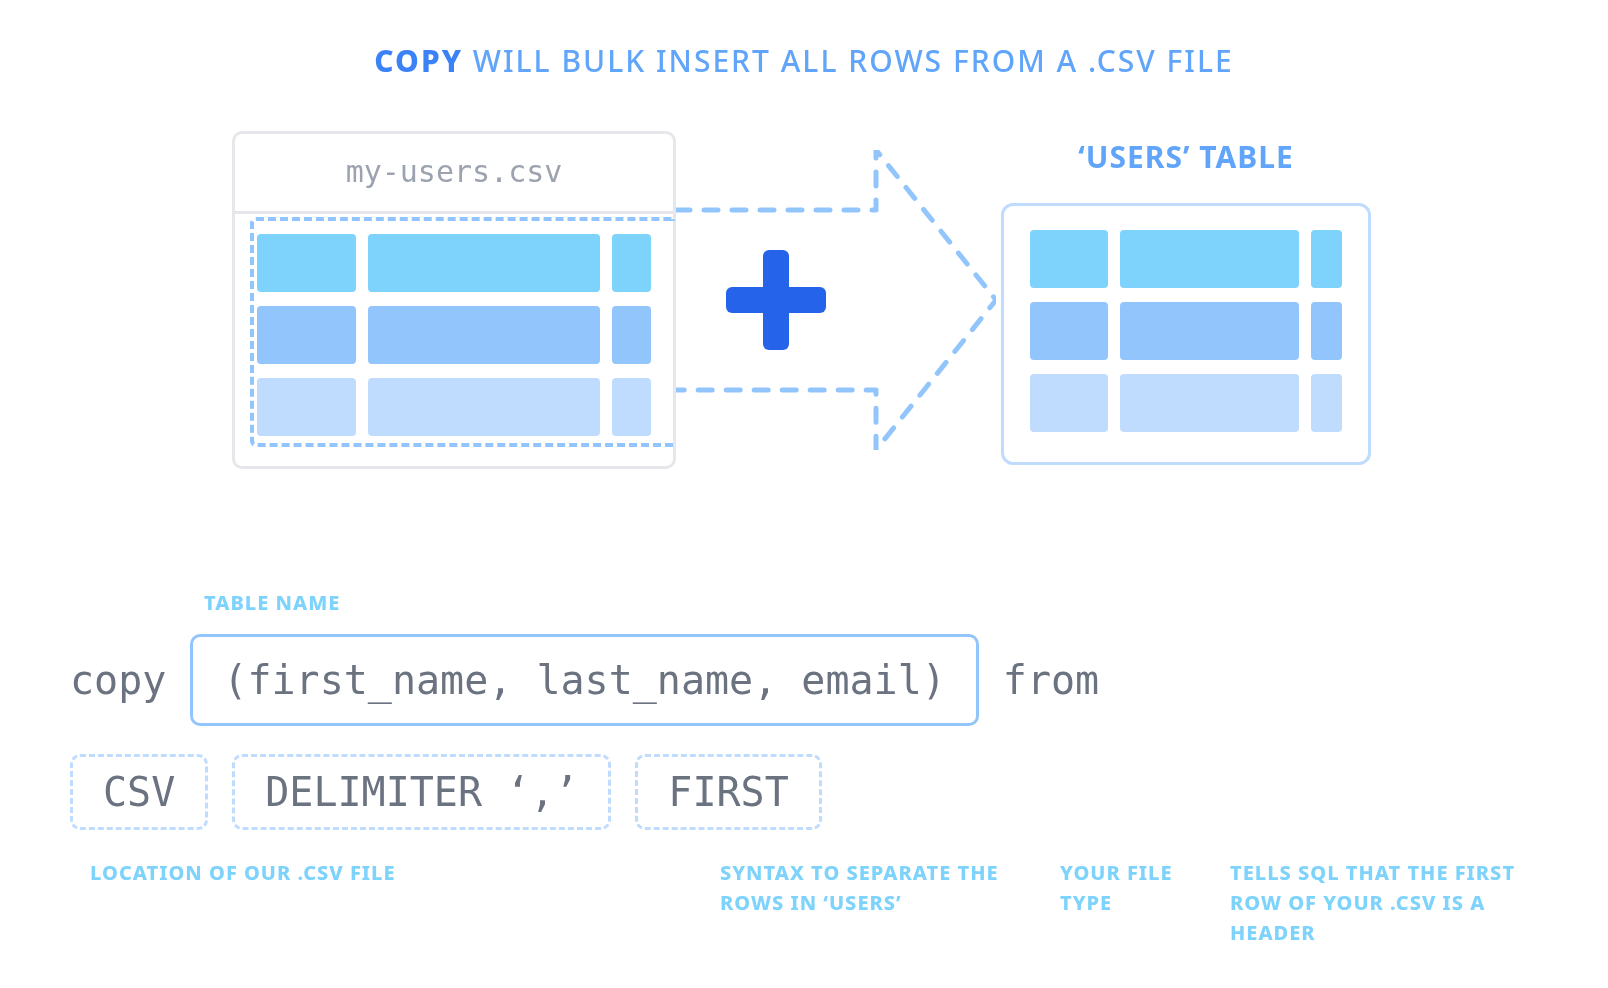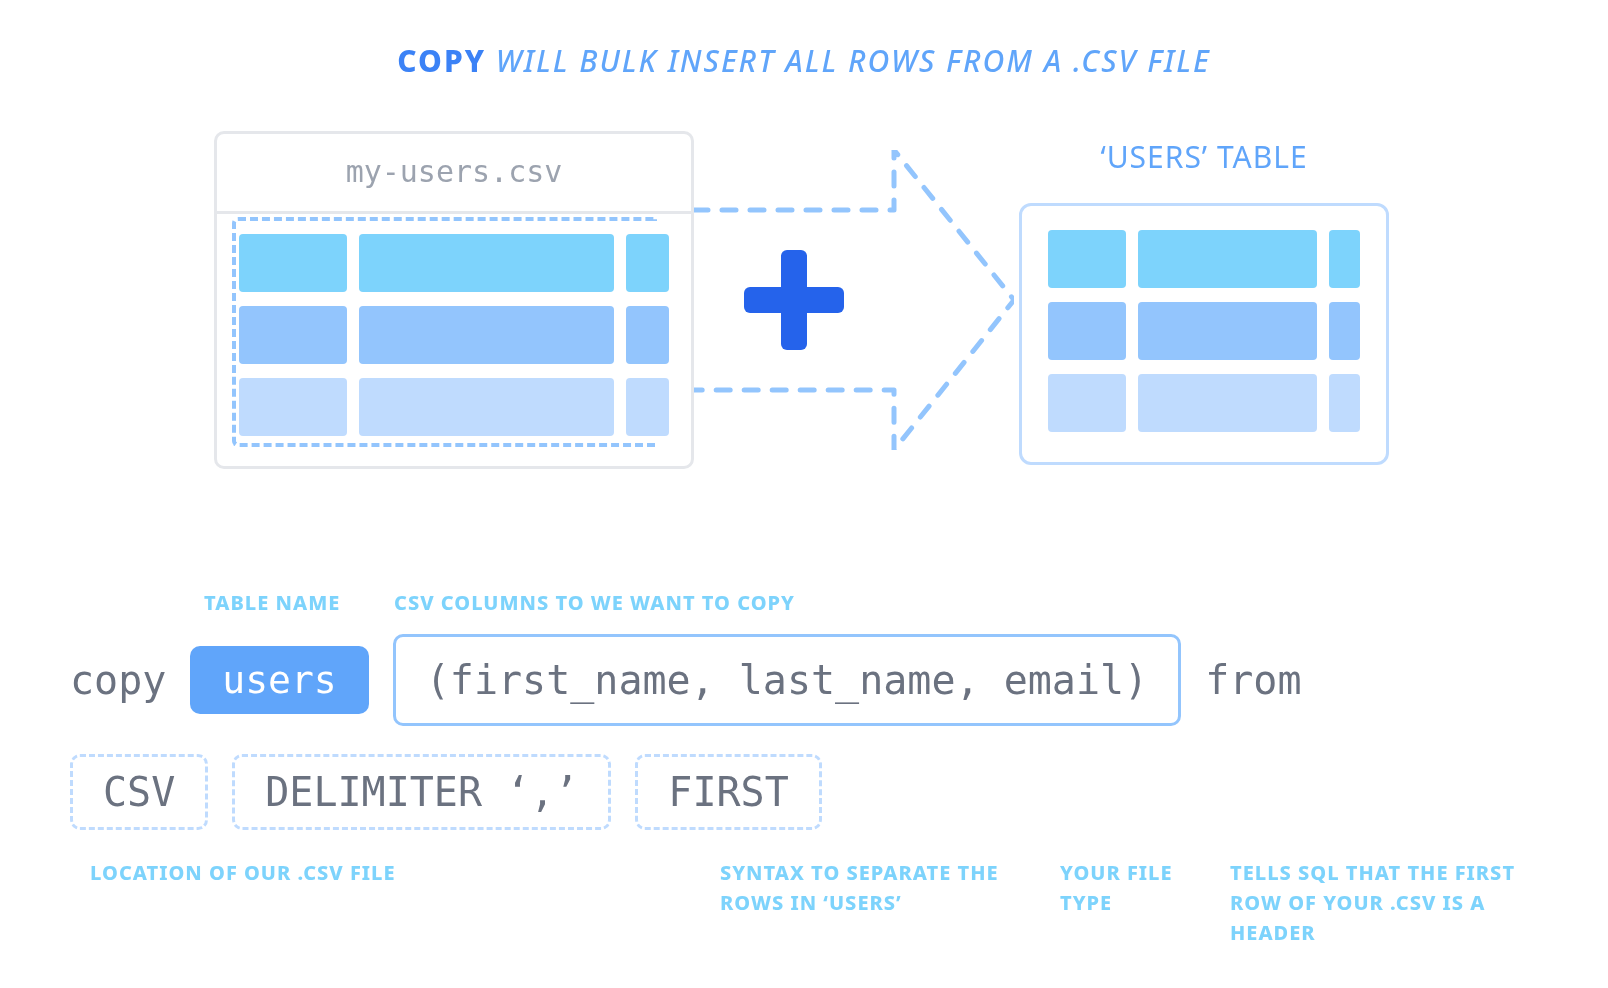--- a/index.html
+++ b/index.html
@@ -25,32 +25,32 @@
   }
   .caption {
     text-align: center;
     font-size: 30px;
     letter-spacing: 2px;
     color: var(--blue-500);
     font-weight: 500;
     margin: 0 0 50px;
   }
   .caption strong { font-weight: 800; color: var(--blue-600); }
-  .caption span  { white-space: pre; font-style: italic; }
+  .caption span  { white-space: pre; }
 
   
   .viz {
     display: flex;
     align-items: center;
     justify-content: center;
     gap: 0;
     margin-bottom: 120px;
   }
   .csv-card {
-    width: 480px;
+    width: 444px;
     border: 3px solid var(--border);
     border-radius: 10px;
     overflow: hidden;
     background: #fff;
   }
   .csv-card .fname {
     text-align: center;
     font-size: 30px;
     font-family: ui-monospace, Menlo, Consolas, monospace;
     color: var(--gray-400);
@@ -104,21 +104,21 @@
     position: absolute;
     background: #2563eb;
     border-radius: 6px;
   }
   .plus-icon::before { left: 37px; top: 0; width: 26px; height: 100px; }
   .plus-icon::after  { top: 37px; left: 0; height: 26px; width: 100px; }
 
   .table-wrap { text-align: center; width: 380px; }
   .table-title {
     font-size: 30px;
-    font-weight: 400;
+    font-weight: 700;
     letter-spacing: 1px;
     color: var(--blue-500);
     margin-bottom: 26px;
   }
   .db-card {
     border: 3px solid #bfdbfe;
     border-radius: 12px;
     padding: 24px 26px 30px;
     width: 370px;
     margin: 0 auto;
@@ -240,26 +240,24 @@
         </div>
     </div>
   </div>
 
 </div>
 
 <div class="syntax">
 
   <div class="labels-top">
     <span class="lbl1">TABLE NAME</span>
-    <span class="lbl2">CSV COLUMNS TO WE WANT TO COPY</span>
   </div>
 
   <div class="line">
     <span class="kw">copy</span>
-    <span class="pill-solid">users</span>
     <span class="pill-outline">(first_name, last_name, email)</span>
     <span class="kw">from</span>
   </div>
 
   <div class="line">
     <span class="pill-dashed">CSV</span>
     <span class="pill-dashed">DELIMITER ‘,’</span>
     <span class="pill-dashed">FIRST</span>
   </div>
 

